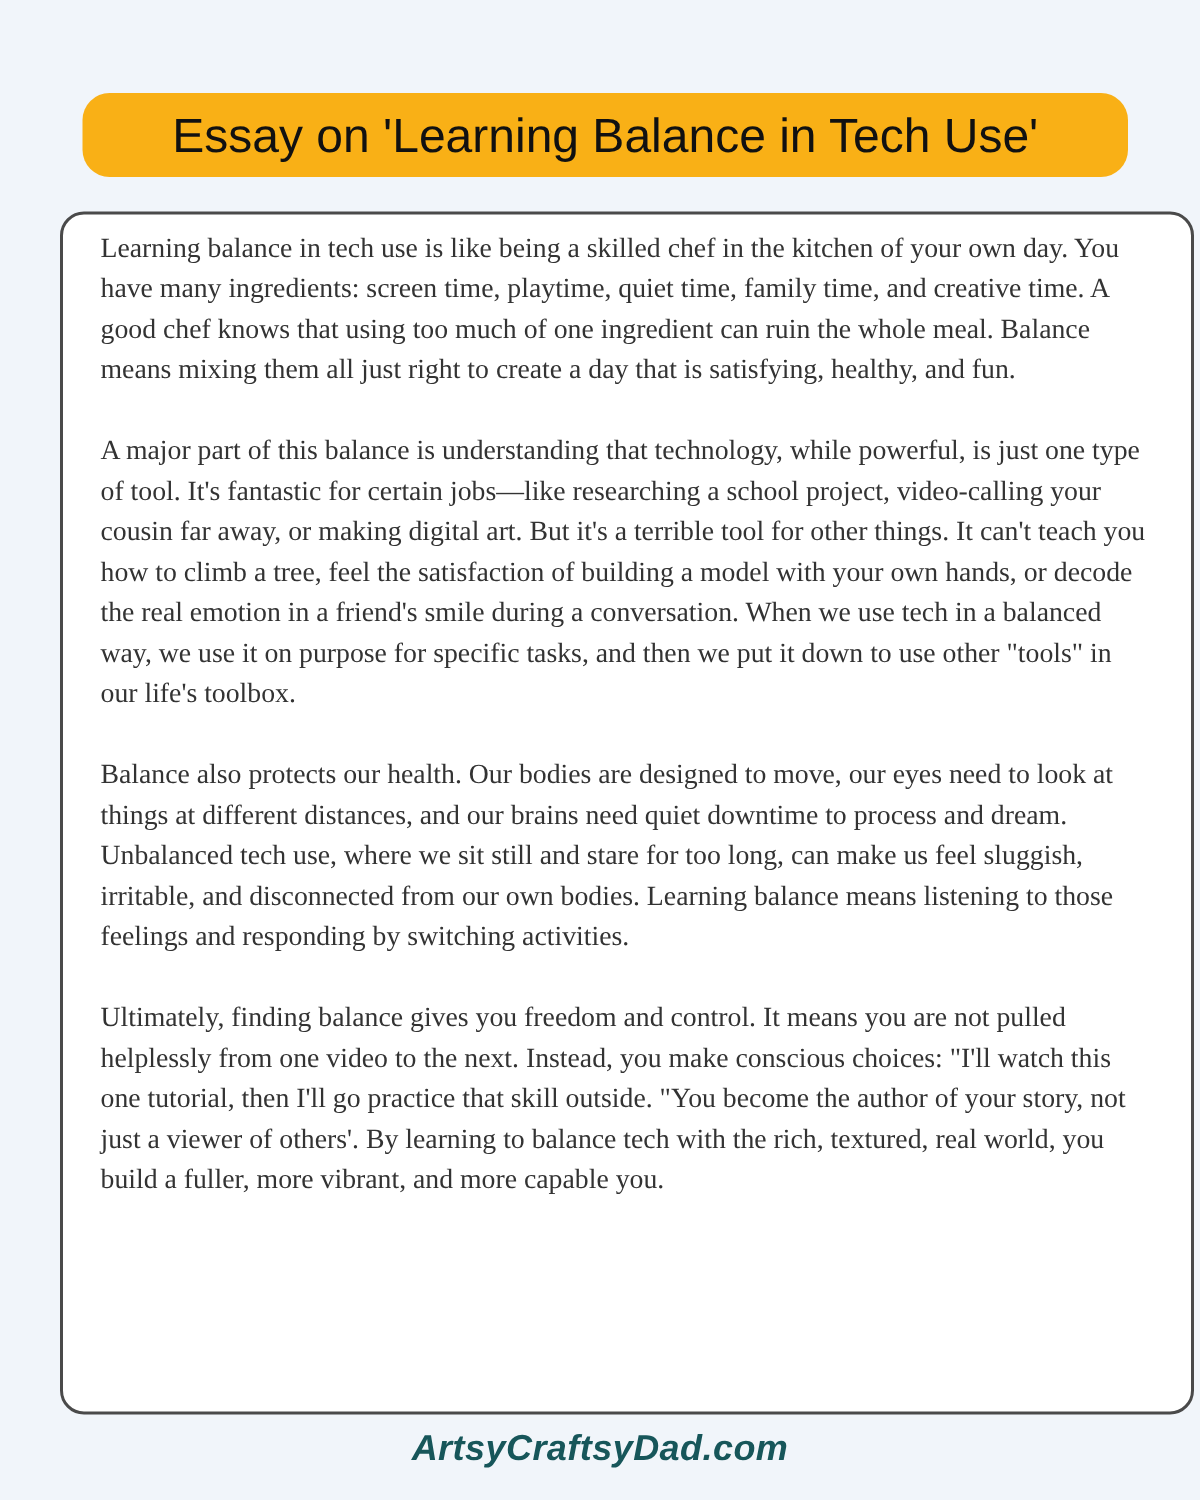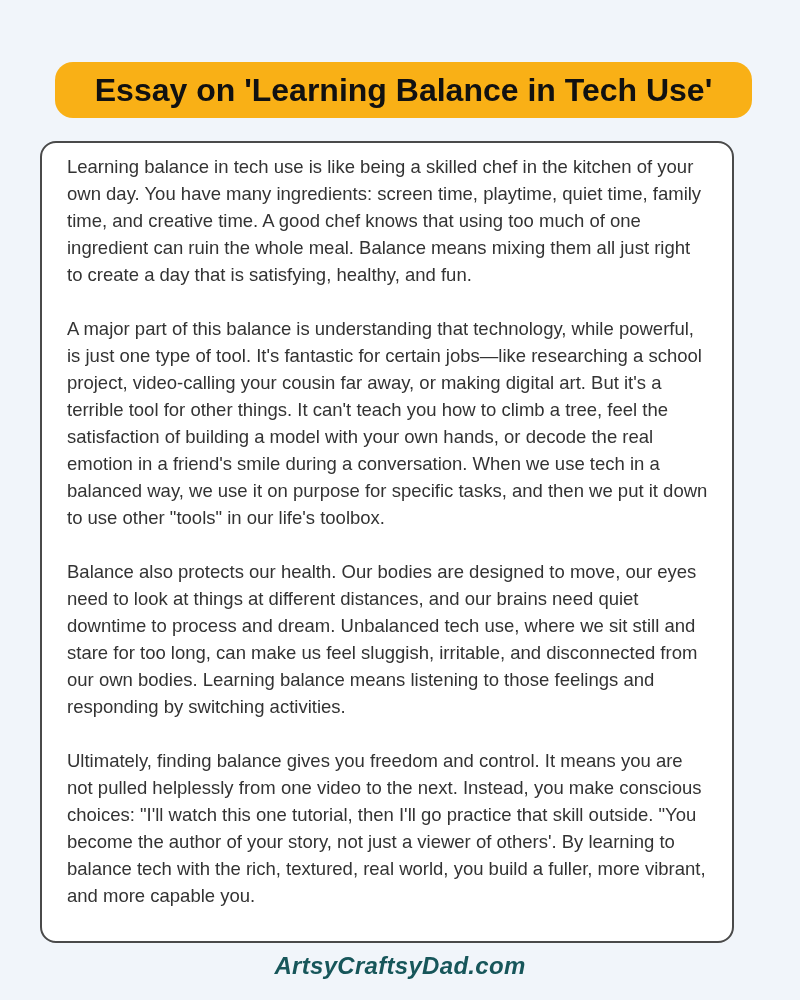--- a/index.html
+++ b/index.html
@@ -25,34 +25,35 @@
     left:55px;top:62px;
     width:697px;height:56px;
     background:var(--banner-bg);
     border-radius:18px;
     display:flex;align-items:center;justify-content:center;
     padding:0 10px;
   }
   .page-title{
     margin:0;
     font-size:32px;
-    font-weight:bold;
+    font-weight:normal;
     color:var(--title-text);
     letter-spacing:0px;
     white-space:nowrap;
   }
   .essay-card{
     position:absolute;
     left:40px;top:141px;
-    width:694px;height:802px;
+    width:756px;height:802px;
     background:var(--card-bg);
     border:2px solid var(--card-border);
     border-radius:16px;
     padding:10px 24px 0 25px;
     overflow:hidden;
+    font-family:Liberation Serif, serif;
   }
   .essay-card p{
     margin:0 0 27px 0;
     font-size:18.5px;
     line-height:27px;
     color:var(--body-text);
     text-align:left;
   }
   .site-footer{
     position:absolute;

